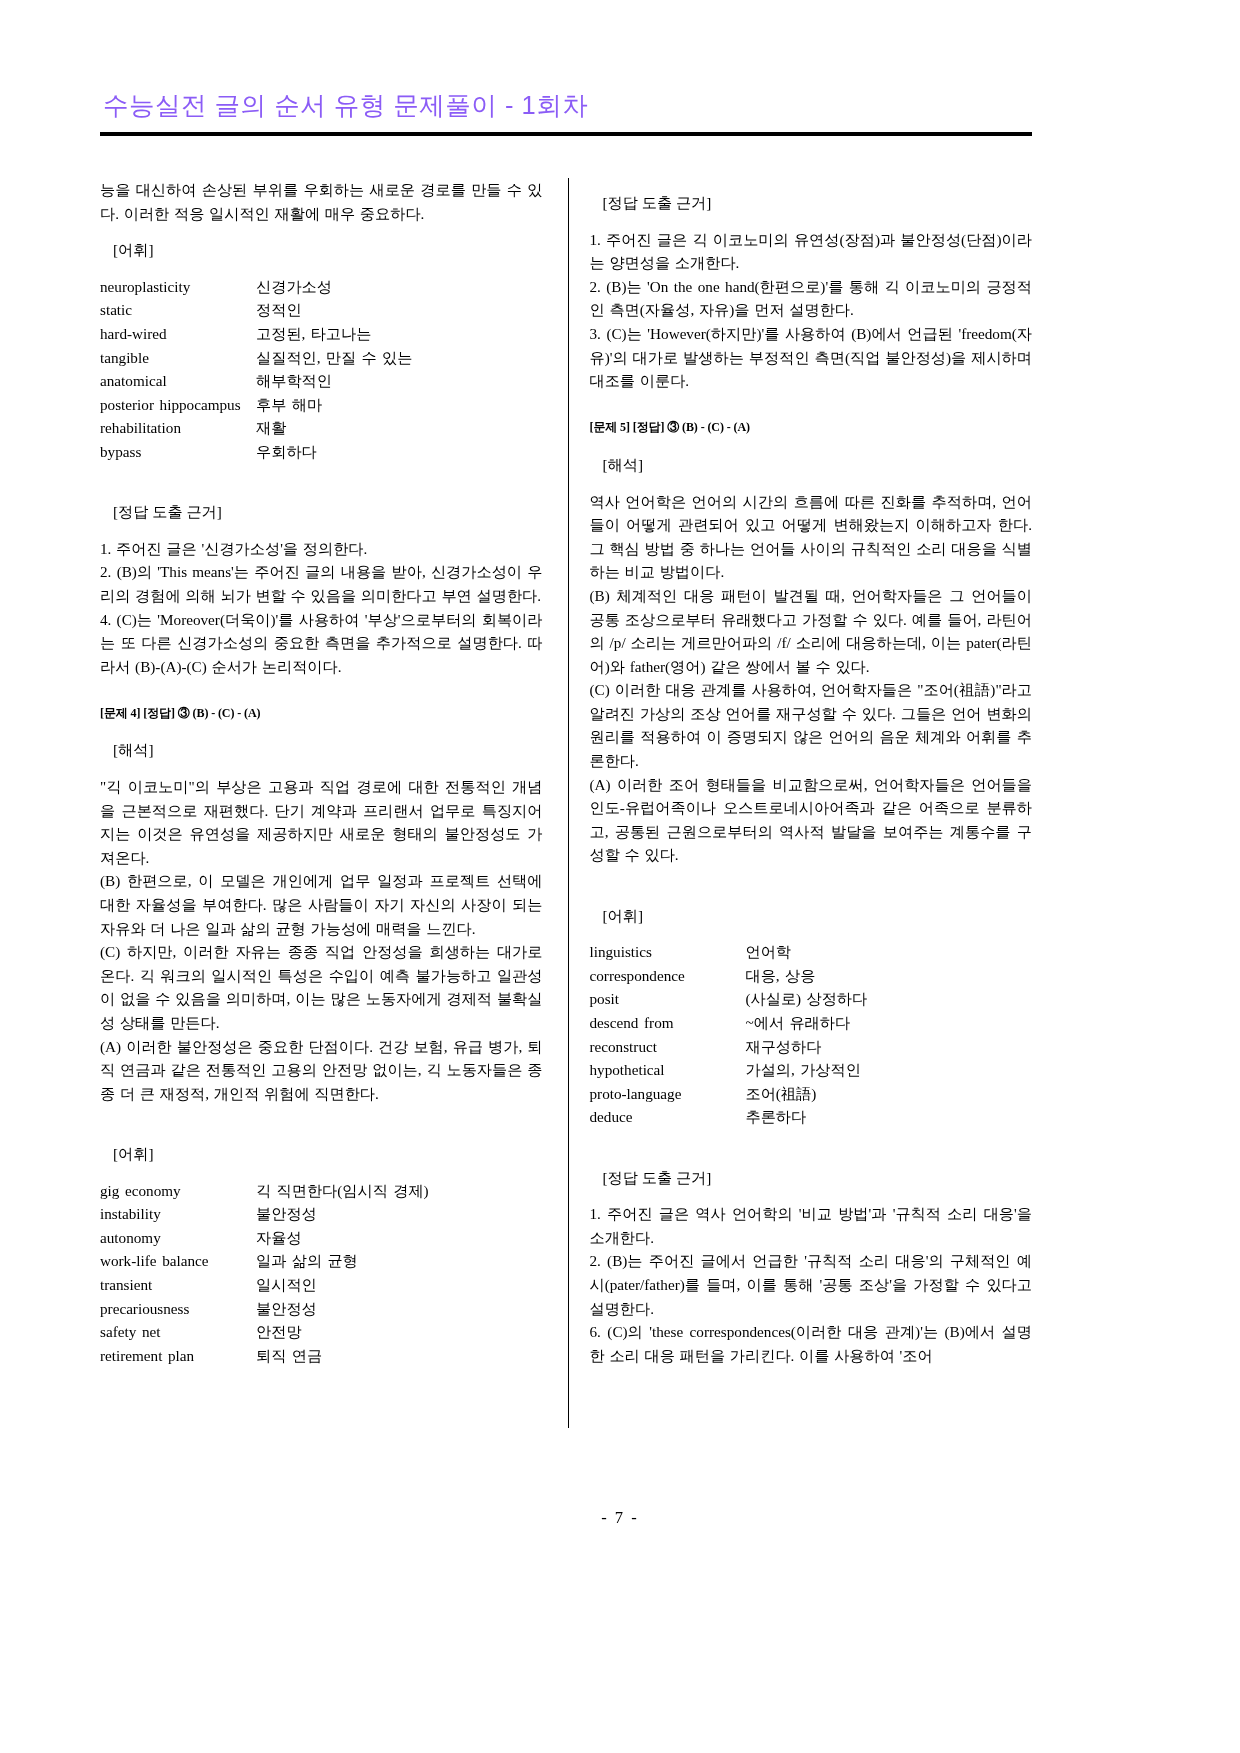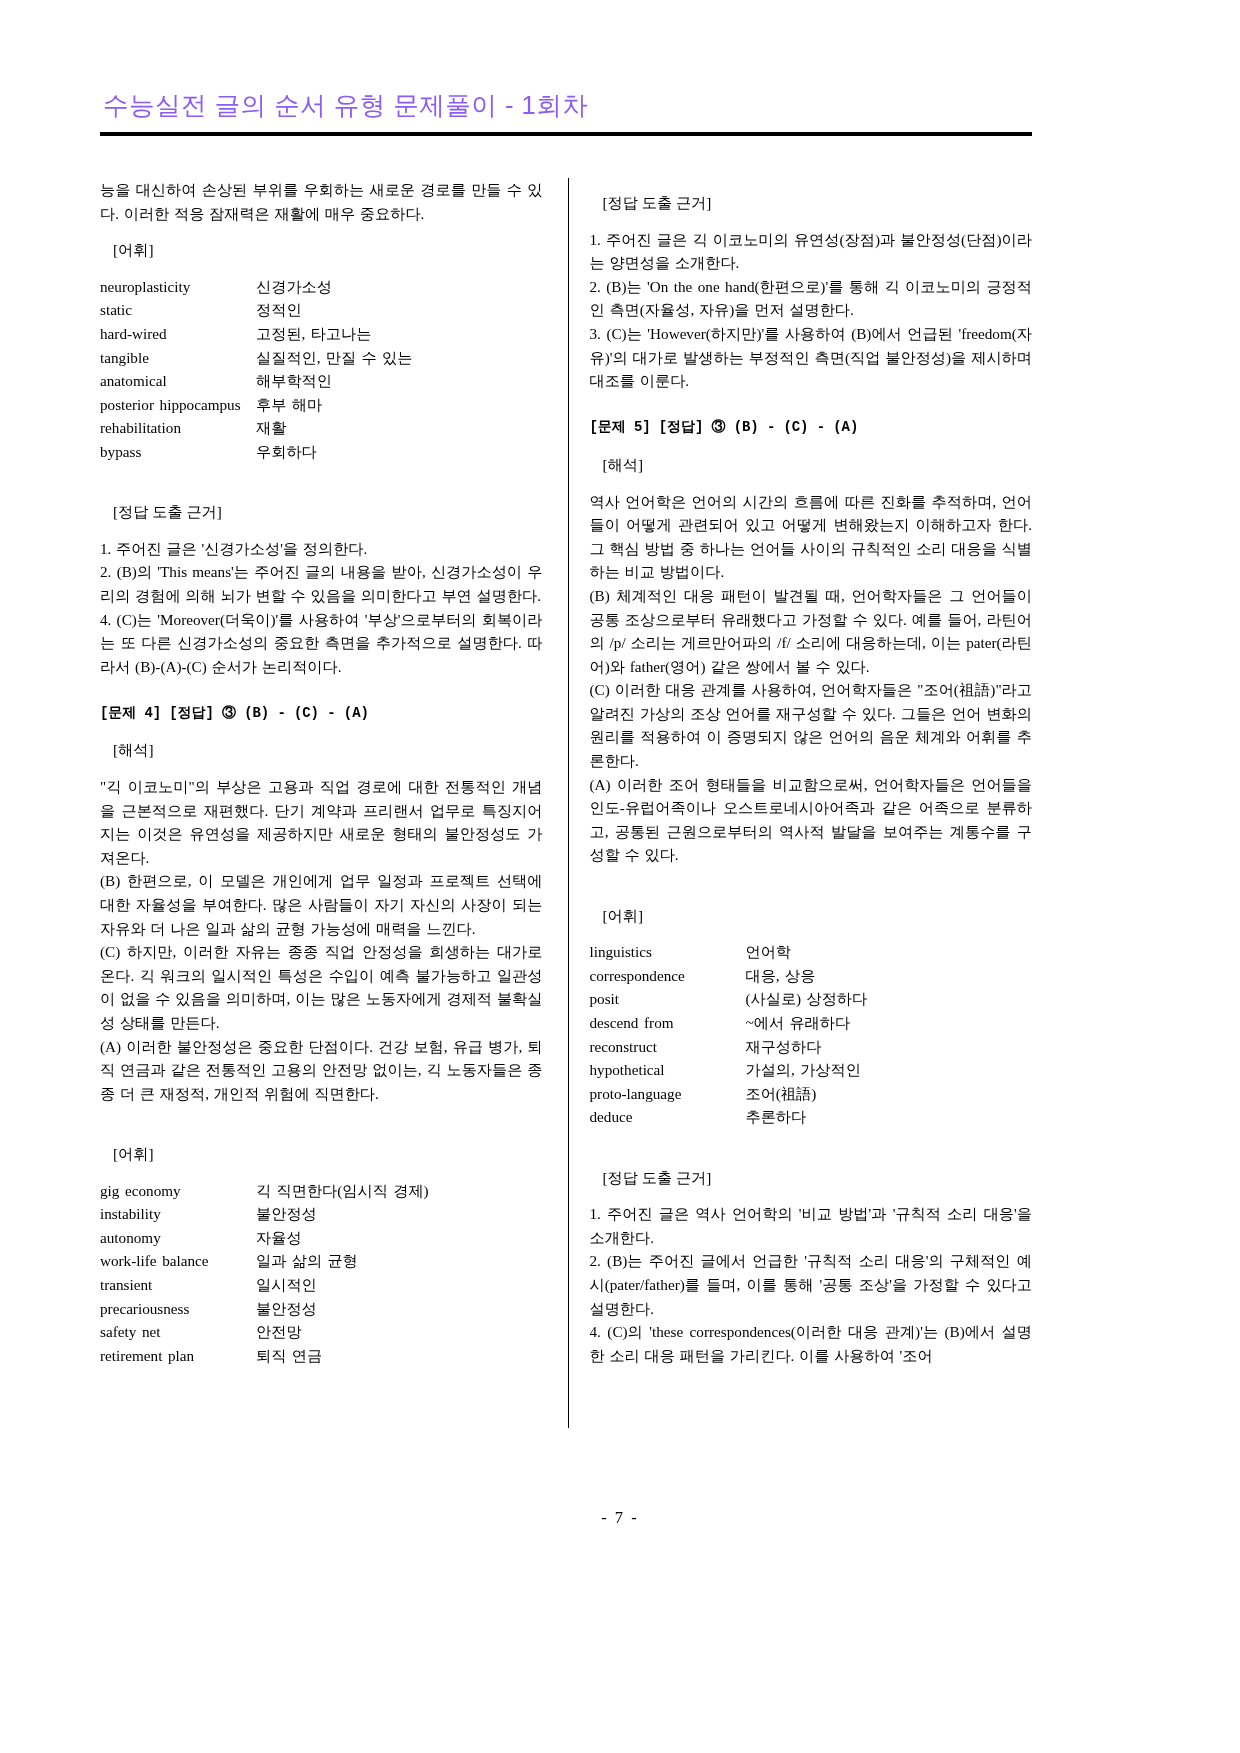--- a/index.html
+++ b/index.html
@@ -74,23 +74,23 @@
     margin: 0;
     text-align: justify;
     text-justify: inter-word;
     word-spacing: 0.06em;
   }
   .section-label {
     margin: 13px;
     text-align: left;
   }
   .answer-head {
-    font-family: Liberation Mono, monospace;
+    font-family: Liberation Serif, serif;
     font-weight: bold;
-    font-size: 14px;
+    font-size: 12px;
     margin: 0;
     letter-spacing: -0.1px;
   }
   .spacer { height: 23.6px; }
 
   
   .vocab {
     border-collapse: collapse;
     width: 100%;
     font-size: 15.2px;
@@ -127,21 +127,21 @@
 
   <div class="header-wrap">
     <div class="page-title">수능실전 글의 순서 유형 문제풀이 - 1회차</div>
     <div class="header-rule"></div>
   </div>
 
   <div class="columns">
 
     <div class="col col-left">
 
-      <p class="para">능을 대신하여 손상된 부위를 우회하는 새로운 경로를 만들 수 있다. 이러한 적응 잠재력은 재활에 매우 중요하다.</p>
+      <p class="para">능을 대신하여 손상된 부위를 우회하는 새로운 경로를 만들 수 있다. 이러한 적응 일시적인 재활에 매우 중요하다.</p>
 
       <p class="section-label">[어휘]</p>
 
       <table class="vocab">
         <tbody>
           <tr>
             <td class="term">neuroplasticity</td>
             <td class="mean">신경가소성</td>
           </tr>
           <tr>
@@ -291,21 +291,21 @@
             <td class="mean">추론하다</td>
           </tr>
         </tbody>
       </table>
 
       <div class="spacer"></div>
 
       <p class="section-label">[정답 도출 근거]</p>
       <p class="para">1. 주어진 글은 역사 언어학의 '비교 방법'과 '규칙적 소리 대응'을 소개한다.</p>
       <p class="para">2. (B)는 주어진 글에서 언급한 '규칙적 소리 대응'의 구체적인 예시(pater/father)를 들며, 이를 통해 '공통 조상'을 가정할 수 있다고 설명한다.</p>
-      <p class="para">4. (C)의 'these correspondences(이러한 대응 관계)'는 (B)에서 설명한 소리 대응 패턴을 가리킨다. 이를 사용하여 '조어</p>
+      <p class="para">6. (C)의 'these correspondences(이러한 대응 관계)'는 (B)에서 설명한 소리 대응 패턴을 가리킨다. 이를 사용하여 '조어</p>
 
     </div>
   </div>
 
   <div class="footer">
     <span>- 7 -</span>
   </div>
 
 </div>
 

